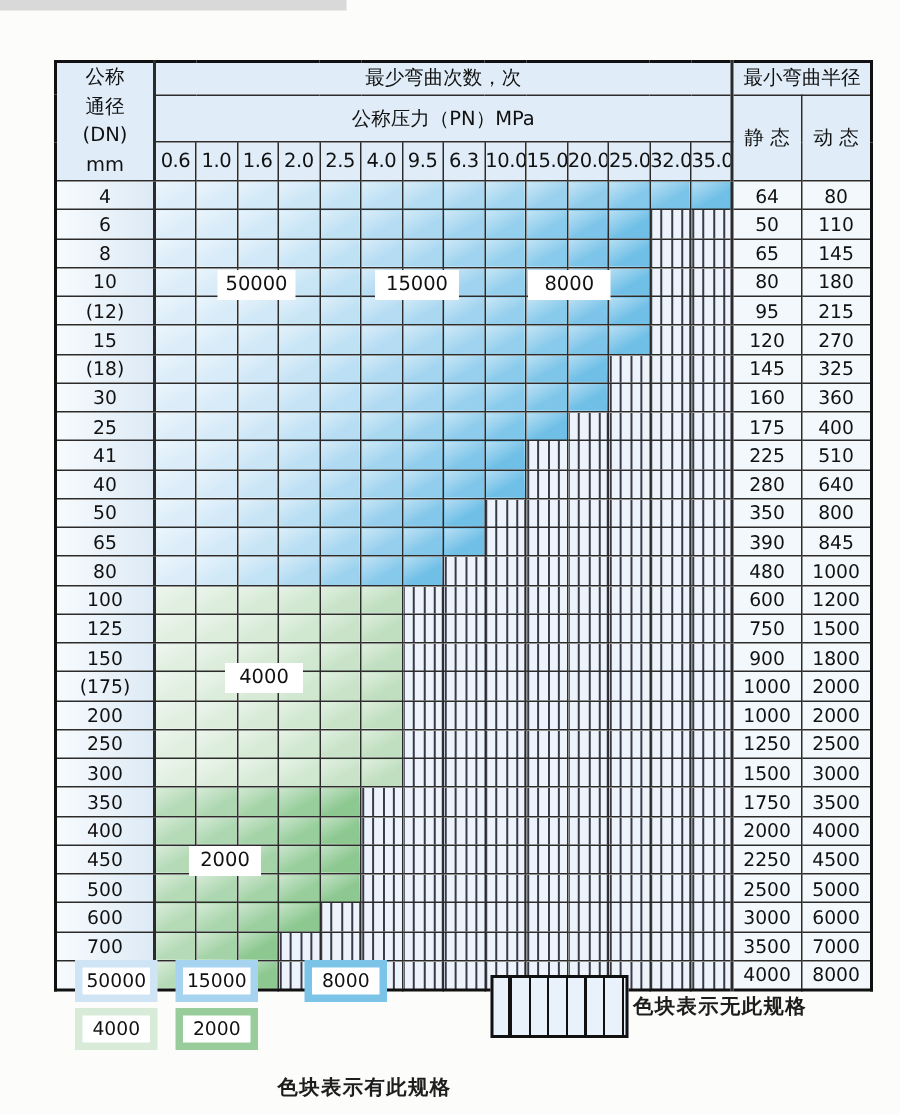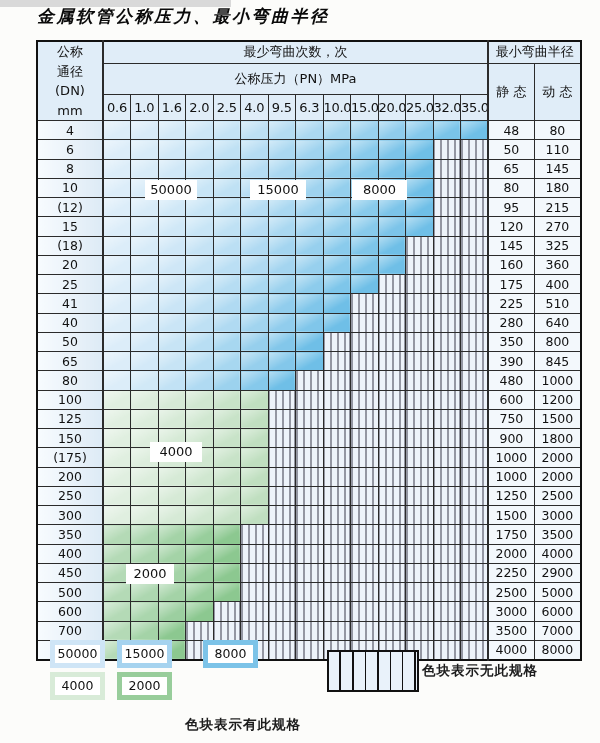--- a/index.html
+++ b/index.html
@@ -35,21 +35,20 @@
   .hatch-box{position:absolute;left:327px;top:650px;width:88px;height:38px;border:2px solid #111;
              background-color:#e9f2fa;
              background-image:repeating-linear-gradient(to right,#111 0 1.5px,transparent 1.5px 12.4px);
              background-position:11px 0;}
 </style>
 </head>
 <body>
 
 <div class="page">
   <div class="top-strip"></div>
-  <h1 class="title">金属软管公称压力、最小弯曲半径</h1>
 
   <table class="spec">
     <colgroup>
       <col style="width:66px">
       <col span="14" style="width:27.5px">
       <col style="width:46px">
         <col style="width:47px">
     </colgroup>
     <thead>
       <tr class="hr1">
@@ -94,21 +93,21 @@
           <td class="filled" style="background-color: rgb(196, 227, 245);"></td>
           <td class="filled" style="background-color: rgb(189, 224, 244);"></td>
           <td class="filled" style="background-color: rgb(180, 220, 242);"></td>
           <td class="filled" style="background-color: rgb(171, 216, 241);"></td>
           <td class="filled" style="background-color: rgb(162, 213, 239);"></td>
           <td class="filled" style="background-color: rgb(152, 208, 238);"></td>
           <td class="filled" style="background-color: rgb(143, 204, 236);"></td>
           <td class="filled" style="background-color: rgb(132, 200, 235);"></td>
           <td class="filled" style="background-color: rgb(122, 196, 233);"></td>
           <td class="filled" style="background-color: rgb(111, 191, 231);"></td>
-          <td class="stat-cell">48</td>
+          <td class="stat-cell">64</td>
           <td class="dyn-cell">80</td>
         </tr>
         <tr>
           <td class="dn-cell">6</td>
           <td class="filled" style="background-color: rgb(220, 237, 249);"></td>
           <td class="filled" style="background-color: rgb(215, 235, 248);"></td>
           <td class="filled" style="background-color: rgb(208, 232, 247);"></td>
           <td class="filled" style="background-color: rgb(200, 229, 246);"></td>
           <td class="filled" style="background-color: rgb(191, 225, 244);"></td>
           <td class="filled" style="background-color: rgb(181, 220, 243);"></td>
@@ -212,21 +211,21 @@
           <td class="filled" style="background-color: rgb(138, 203, 236);"></td>
           <td class="filled" style="background-color: rgb(125, 197, 233);"></td>
           <td class="filled" style="background-color: rgb(111, 191, 231);"></td>
           <td class="hatch"></td>
           <td class="hatch"></td>
           <td class="hatch"></td>
           <td class="stat-cell">145</td>
           <td class="dyn-cell">325</td>
         </tr>
         <tr>
-          <td class="dn-cell">20</td>
+          <td class="dn-cell">30</td>
           <td class="filled" style="background-color: rgb(220, 237, 249);"></td>
           <td class="filled" style="background-color: rgb(215, 235, 248);"></td>
           <td class="filled" style="background-color: rgb(207, 231, 247);"></td>
           <td class="filled" style="background-color: rgb(197, 227, 245);"></td>
           <td class="filled" style="background-color: rgb(187, 223, 244);"></td>
           <td class="filled" style="background-color: rgb(176, 218, 242);"></td>
           <td class="filled" style="background-color: rgb(164, 213, 240);"></td>
           <td class="filled" style="background-color: rgb(151, 208, 238);"></td>
           <td class="filled" style="background-color: rgb(138, 203, 236);"></td>
           <td class="filled" style="background-color: rgb(125, 197, 233);"></td>
@@ -532,21 +531,21 @@
           <td class="hatch"></td>
           <td class="hatch"></td>
           <td class="hatch"></td>
           <td class="hatch"></td>
           <td class="hatch"></td>
           <td class="hatch"></td>
           <td class="hatch"></td>
           <td class="hatch"></td>
           <td class="hatch"></td>
           <td class="stat-cell">2250</td>
-          <td class="dyn-cell">2900</td>
+          <td class="dyn-cell">4500</td>
         </tr>
         <tr>
           <td class="dn-cell">500</td>
           <td class="filled" style="background-color: rgb(180, 218, 182);"></td>
           <td class="filled" style="background-color: rgb(173, 215, 176);"></td>
           <td class="filled" style="background-color: rgb(164, 211, 167);"></td>
           <td class="filled" style="background-color: rgb(152, 206, 156);"></td>
           <td class="filled" style="background-color: rgb(140, 200, 144);"></td>
           <td class="hatch"></td>
           <td class="hatch"></td>

